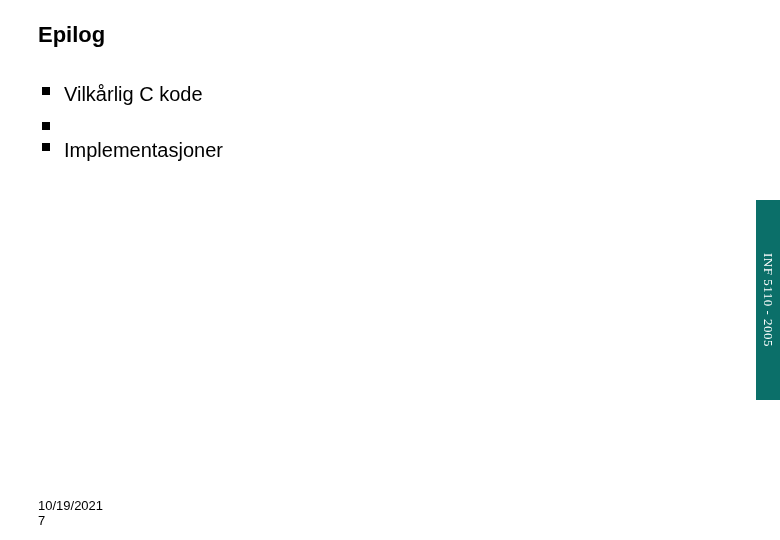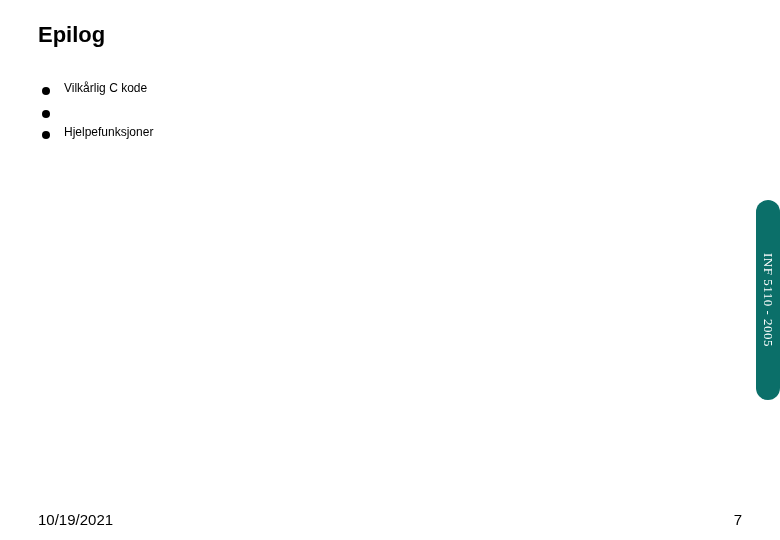--- a/index.html
+++ b/index.html
@@ -1,26 +1,26 @@
 <!DOCTYPE html>
 <html><head>
 <meta charset="utf-8">
 <style>
-  * { margin: 0; padding: 0; box-sizing: border-box; border-radius: 31px; }
+  * { margin: 0; padding: 0; box-sizing: border-box; }
   html, body { width: 780px; height: 540px; background: #fff; font-family: Arial, Helvetica, sans-serif; color: #000; position: relative; overflow: hidden; }
   .slide { position: relative; width: 100%; height: 100%; }
   .title { position: absolute; top: 22px; left: 38px; font-size: 22px; font-weight: bold; }
   .content { position: absolute; top: 80px; left: 42px; right: 60px; }
-  .bullet-row { display: flex; align-items: flex-start; margin-bottom: 6px; font-size: 12px; line-height: 1.45; }
+  .bullet-row { display: flex; align-items: flex-start; margin-bottom: 6px; font-size: 20px; line-height: 1.45; }
   .bmark { width: 8px; height: 8px; background: #000; flex: 0 0 auto; margin-top: 7px; margin-right: 14px; }
   .btxt { }
   .code { font-family: "Courier New", Courier, monospace; }
   .sidebar { position: absolute; right: 0; top: 200px; width: 24px; height: 200px; background: #0b6f69; display: flex; align-items: center; justify-content: center; }
   .sidebar-text { color: #fff; font-family: "Times New Roman", Times, serif; font-size: 13px; letter-spacing: 0.5px; writing-mode: vertical-rl; text-orientation: mixed; }
-  .footer { position: absolute; left: 38px; right: 38px; bottom: 12px; display: flex; justify-content: space-between; align-items: flex-start; font-size: 15px; }
+  .footer { position: absolute; left: 38px; right: 38px; bottom: 12px; display: flex; justify-content: space-between; align-items: flex-start; font-size: 13px; flex-direction: column; }
   .date { color: #000; }
   .pagenum { color: #000; }
 </style>
 </head>
 <body>
 
 <div class="slide">
 
   <div class="title">Epilog</div>
 
@@ -31,21 +31,21 @@
       <div class="btxt">Vilkårlig C kode</div>
     </div>
 
 
     <div class="bullet-row">
       <div class="bmark"></div>
     </div>
 
     <div class="bullet-row">
       <div class="bmark"></div>
-      <div class="btxt">Hjelpefunksjoner</div>
+      <div class="btxt">Implementasjoner</div>
     </div>
 
   </div>
 
   <div class="sidebar">
     <div class="sidebar-text">INF 5110 - 2005</div>
   </div>
 
   <div class="footer">
     <div class="date">10/19/2021</div>

